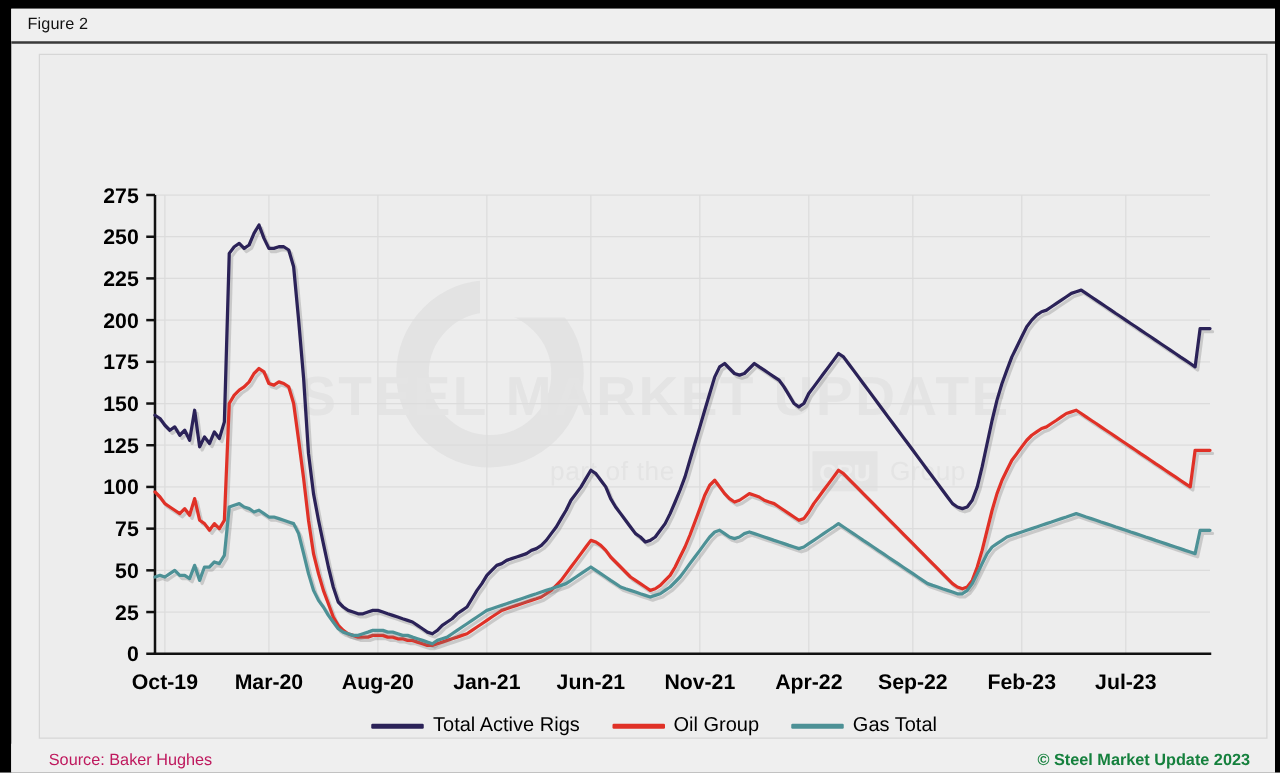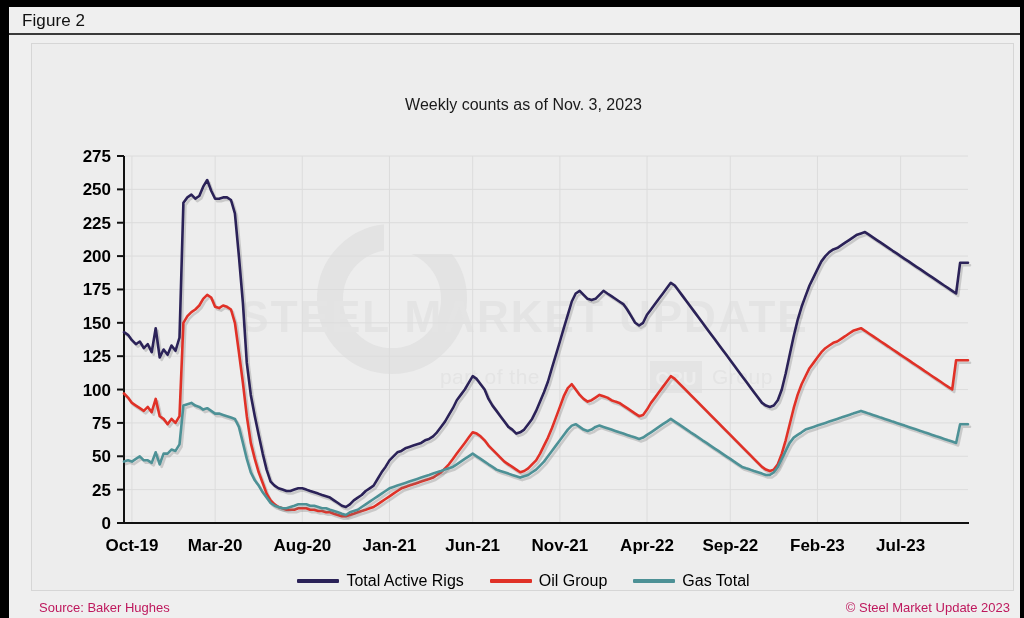--- a/index.html
+++ b/index.html
@@ -21,21 +21,21 @@
   }
   #figure-bar{
     position:absolute;left:0;top:0;
     width:1011px;height:28px;
     background:#efefef;
     border-bottom:2px solid #3a3a3a;
     box-sizing:border-box;
   }
   #figure-label{
     position:absolute;left:13px;top:4px;
-    font-size:17px;color:#111;
+    font-size:13px;color:#111;
     letter-spacing:0.1px;
   }
   #card{
     position:absolute;left:22px;top:36px;
     width:983px;height:548px;
     background:#ededed;
     border:1px solid #d6d6d6;
     box-sizing:border-box;
   }
   #chart-title{
@@ -81,35 +81,34 @@
   .legend-swatch{display:block;width:42px;height:4px;border-radius:1px;}
   .legend-text{font-size:16px;color:#000;}
   #footer{
     position:absolute;left:0;top:588px;width:1011px;height:30px;
     background:#efefef;
   }
   #source-text{
     position:absolute;left:30px;top:5px;font-size:13px;color:#be185d;
   }
   #copyright-text{
-    position:absolute;right:10px;top:5px;font-size:13px;color:#be185d;
+    position:absolute;right:20px;top:5px;font-size:13px;color:#15803d;font-weight:bold;
   }
 </style>
 </head>
 <body>
 
 <div id="root">
 
   <div id="figure-bar">
     <div id="figure-label">Figure 2</div>
   </div>
 
   <div id="card">
 
-    <div id="chart-subtitle">Weekly counts as of Nov. 3, 2023</div>
 
     <div id="plot-wrap">
       <svg class="plot" width="983" height="548" viewBox="0 0 983 548">
         <g id="watermark-group">
           <circle class="wm-ring" cx="360" cy="255" r="62"></circle>
           <rect x="352" y="176" width="90" height="34" fill="#ededed"></rect>
           <text class="wm-text" id="wm-line1" x="492" y="288" font-size="44" text-anchor="middle">STEEL MARKET UPDATE</text>
           <text class="wm-sub" id="wm-pre" x="508" y="340" font-size="21" text-anchor="end">part of the</text>
           <rect class="wm-box" x="618" y="317" width="52" height="32"></rect>
           <text class="wm-cru" id="wm-cru" x="644" y="341" font-size="19" text-anchor="middle">CRU</text>

